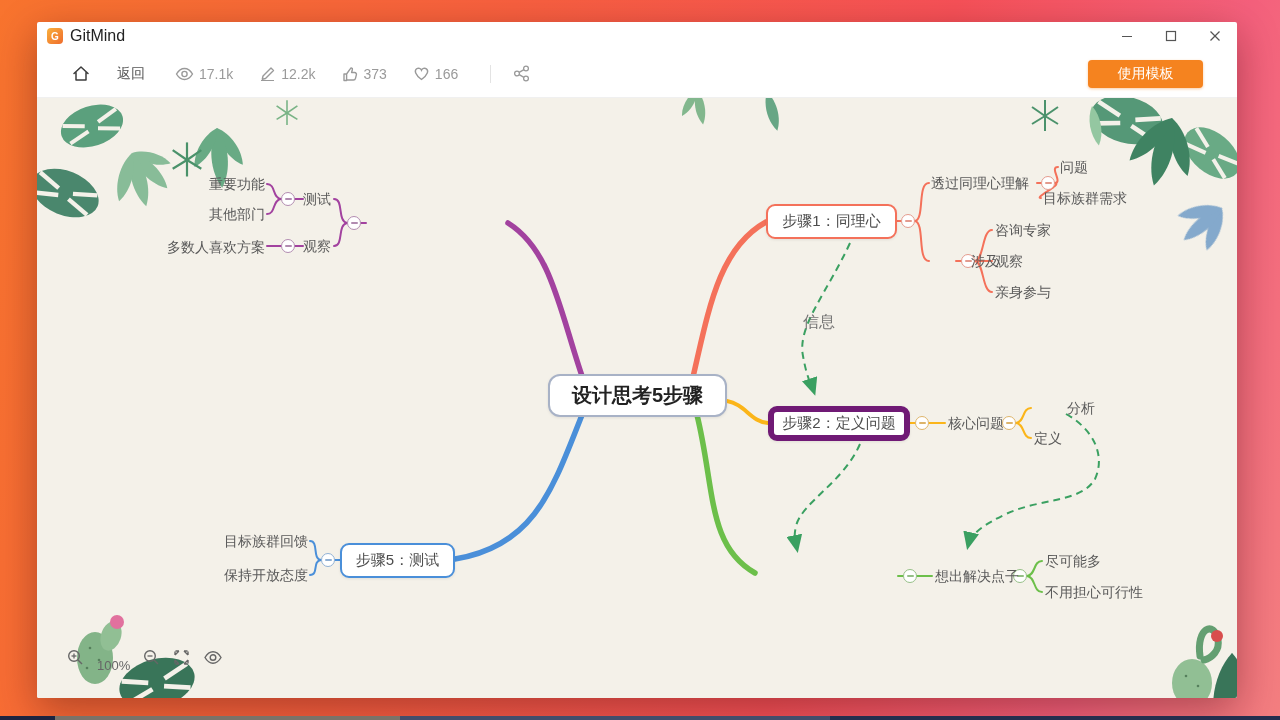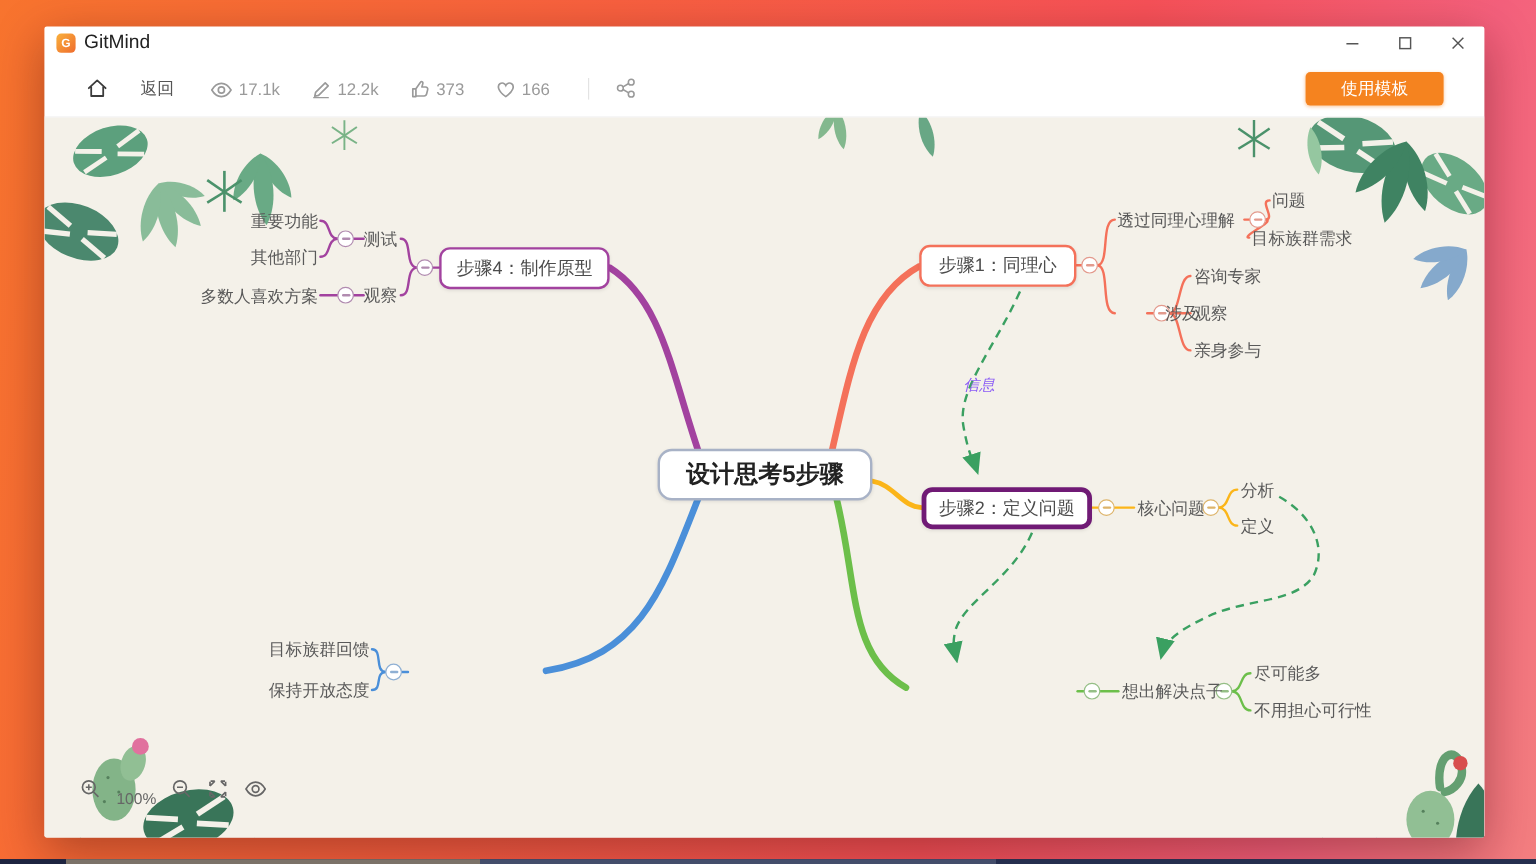--- a/index.html
+++ b/index.html
@@ -25,21 +25,21 @@
   .app-logo{width:16px;height:16px;border-radius:4px;background:linear-gradient(135deg,#f9b03c,#ef6c2d);
     color:#fff;font-size:10px;font-weight:bold;display:flex;align-items:center;justify-content:center;margin-right:7px;}
   .app-title{font-size:16px;color:#222;}
   .win-controls{position:absolute;right:0;top:0;height:28px;display:flex;}
   .win-btn{width:44px;height:28px;display:flex;align-items:center;justify-content:center;cursor:default;}
   .win-btn svg{stroke:#555;stroke-width:1.2;fill:none;}
   .win-btn.max svg rect{stroke:#555;fill:none;}
 
   
   .toolbar{height:47px;display:flex;align-items:center;padding:0 48px 0 34px;position:relative;border-bottom:1px solid #f0f0f0;}
-  .tb-item{display:flex;align-items:flex-end;color:#9a9a9a;font-size:14px;margin-right:26px;}
+  .tb-item{display:flex;align-items:center;color:#9a9a9a;font-size:14px;margin-right:26px;}
   .tb-item svg{margin-right:5px;}
   .tb-home{margin-right:26px;display:flex;align-items:center;}
   .tb-back{color:#555;font-size:14px;margin-right:30px;}
   .tb-divider{width:1px;height:18px;background:#e3e3e3;margin:0 22px 0 6px;}
   .template-btn{
     position:absolute;right:34px;top:10px;width:115px;height:28px;border-radius:4px;
     background:#f5831f;color:#fff;font-size:14px;display:flex;align-items:center;justify-content:center;
     box-shadow:0 1px 3px rgba(245,131,31,.4);cursor:pointer;
   }
 
@@ -48,29 +48,29 @@
   .layer{position:absolute;left:0;top:0;}
 
   
   .mm-node{
     position:absolute;background:#fff;border-radius:9px;display:flex;align-items:center;justify-content:center;
     font-size:15px;color:#4c4c4c;white-space:nowrap;box-sizing:border-box;cursor:pointer;
     box-shadow:0 1px 3px rgba(0,0,0,.08);
   }
   .mm-root{border:2px solid #a8b2c6;font-size:20px;font-weight:bold;color:#222;border-radius:12px;}
   .b1{border:2px solid #f4715a;}
-  .b2{border:4px solid #701a75;}
+  .b2{border:6px solid #701a75;}
   .b3{border:2px solid #6cbf4a;}
   .b4{border:2px solid #a2429f;}
   .b5{border:2px solid #4a8fd9;}
   .mm-text{
     position:absolute;font-size:14px;color:#595959;white-space:nowrap;height:20px;line-height:20px;cursor:pointer;
   }
   .mm-text.r-align{transform:translateX(-100%);}
-  .rel-label{position:absolute;font-size:13px;color:#8b5cf6;cursor:pointer;font-style:italic;}
+  .rel-label{position:absolute;font-size:16px;color:#737373;cursor:pointer;}
 
   
   .cb{position:absolute;width:14px;height:14px;border-radius:50%;background:#fff;box-sizing:border-box;
       display:flex;align-items:center;justify-content:center;cursor:pointer;}
   .cb i{display:block;width:7px;height:2px;border-radius:1px;}
   .cb.c1{border:1px solid #e39a8d;} .cb.c1 i{background:#e39a8d;}
   .cb.c2{border:1px solid #ddb46a;} .cb.c2 i{background:#ddb46a;}
   .cb.c3{border:1px solid #95bf86;} .cb.c3 i{background:#95bf86;}
   .cb.c4{border:1px solid #b18bb0;} .cb.c4 i{background:#b18bb0;}
   .cb.c5{border:1px solid #8fb0d4;} .cb.c5 i{background:#8fb0d4;}
@@ -340,21 +340,21 @@
         <path d="M813,145 C790,195 760,228 766,258 C770,281 775,288 777,294" marker-end="url(#arrow)"></path>
         <path d="M823,346 C806,385 765,404 759,428 C756,441 759,446 760,451" marker-end="url(#arrow)"></path>
         <path d="M1029,316 C1056,331 1069,357 1058,381 C1044,405 1003,400 969,416 C948,426 934,435 931,448" marker-end="url(#arrow)"></path>
       </g>
     </svg>
 
     <div class="mm-node mm-root" style="left:511px;top:276px;width:179px;height:43px;">设计思考5步骤</div>
 
     <div class="mm-node b1" style="left:729px;top:106px;width:131px;height:35px;">步骤1：同理心</div>
     <div class="mm-node b2" style="left:731px;top:308px;width:142px;height:35px;">步骤2：定义问题</div>
-    <div class="mm-node b4" style="left:329px;top:108px;width:142px;height:35px;">步骤4：制作原型</div>
+    <div class="mm-node b5" style="left:303px;top:445px;width:115px;height:35px;">步骤5：测试</div>
 
     <div class="cb c1" style="left:864px;top:116px;">
         <i></i>
       </div>
     <div class="cb c1" style="left:1004px;top:78px;">
         <i></i>
       </div>
     <div class="cb c1" style="left:924px;top:156px;">
         <i></i>
       </div>
@@ -385,21 +385,21 @@
 
     <div class="mm-text" style="left:894px;top:75px;">透过同理心理解</div>
     <div class="mm-text" style="left:1023px;top:59px;">问题</div>
     <div class="mm-text" style="left:1006px;top:90px;">目标族群需求</div>
     <div class="mm-text" style="left:894px;top:153px;margin-left:40px;">涉及</div>
     <div class="mm-text" style="left:958px;top:122px;">咨询专家</div>
     <div class="mm-text" style="left:958px;top:153px;">观察</div>
     <div class="mm-text" style="left:958px;top:184px;">亲身参与</div>
 
     <div class="mm-text" style="left:911px;top:315px;">核心问题</div>
-    <div class="mm-text" style="left:997px;top:300px;">分析</div>
+    <div class="mm-text" style="left:1030px;top:300px;">分析</div>
     <div class="mm-text" style="left:997px;top:330px;">定义</div>
 
     <div class="mm-text" style="left:898px;top:468px;">想出解决点子</div>
     <div class="mm-text" style="left:1008px;top:453px;">尽可能多</div>
     <div class="mm-text" style="left:1008px;top:484px;">不用担心可行性</div>
 
     <div class="mm-text r-align" style="left:294px;top:91px;">测试</div>
     <div class="mm-text r-align" style="left:228px;top:76px;">重要功能</div>
     <div class="mm-text r-align" style="left:228px;top:106px;">其他部门</div>
     <div class="mm-text r-align" style="left:294px;top:138px;">观察</div>

